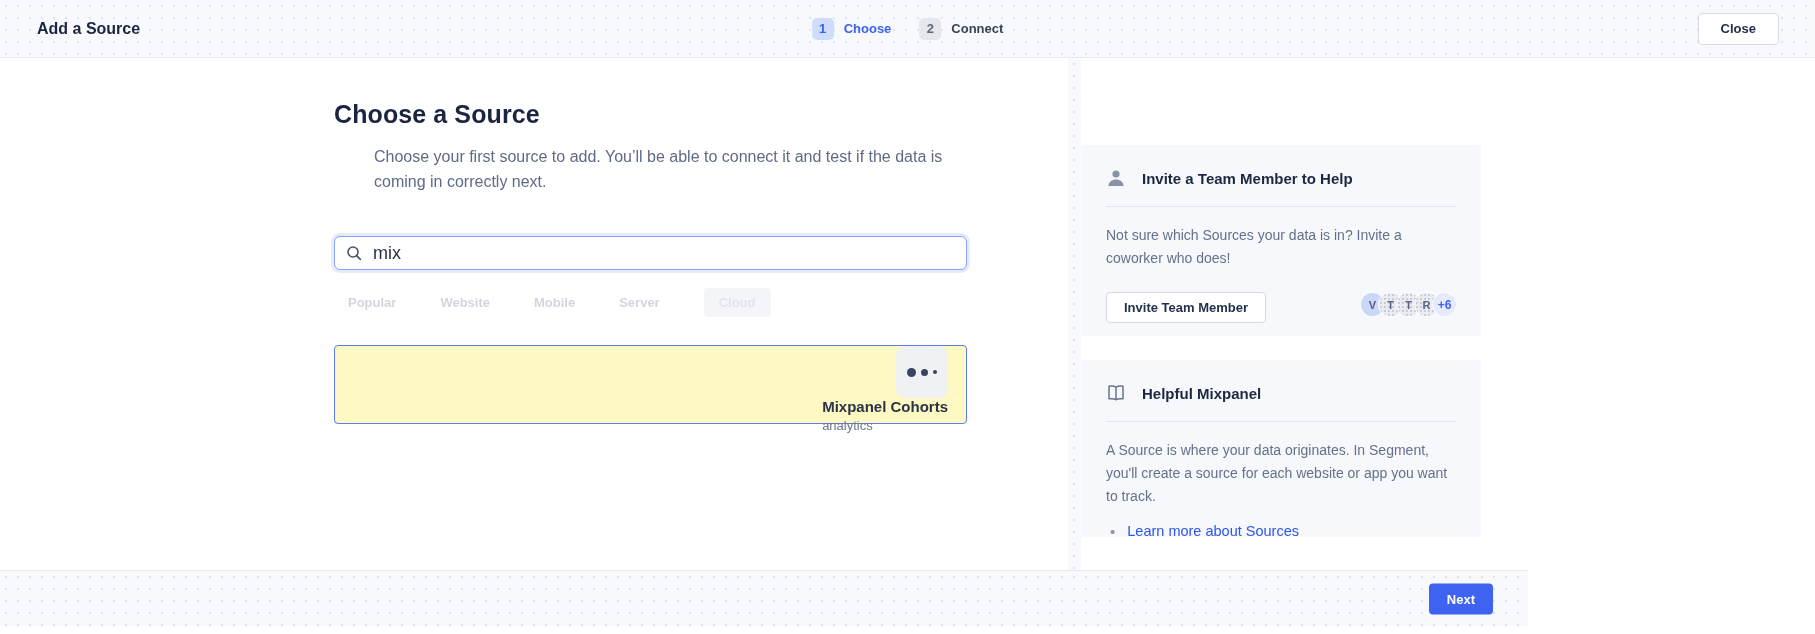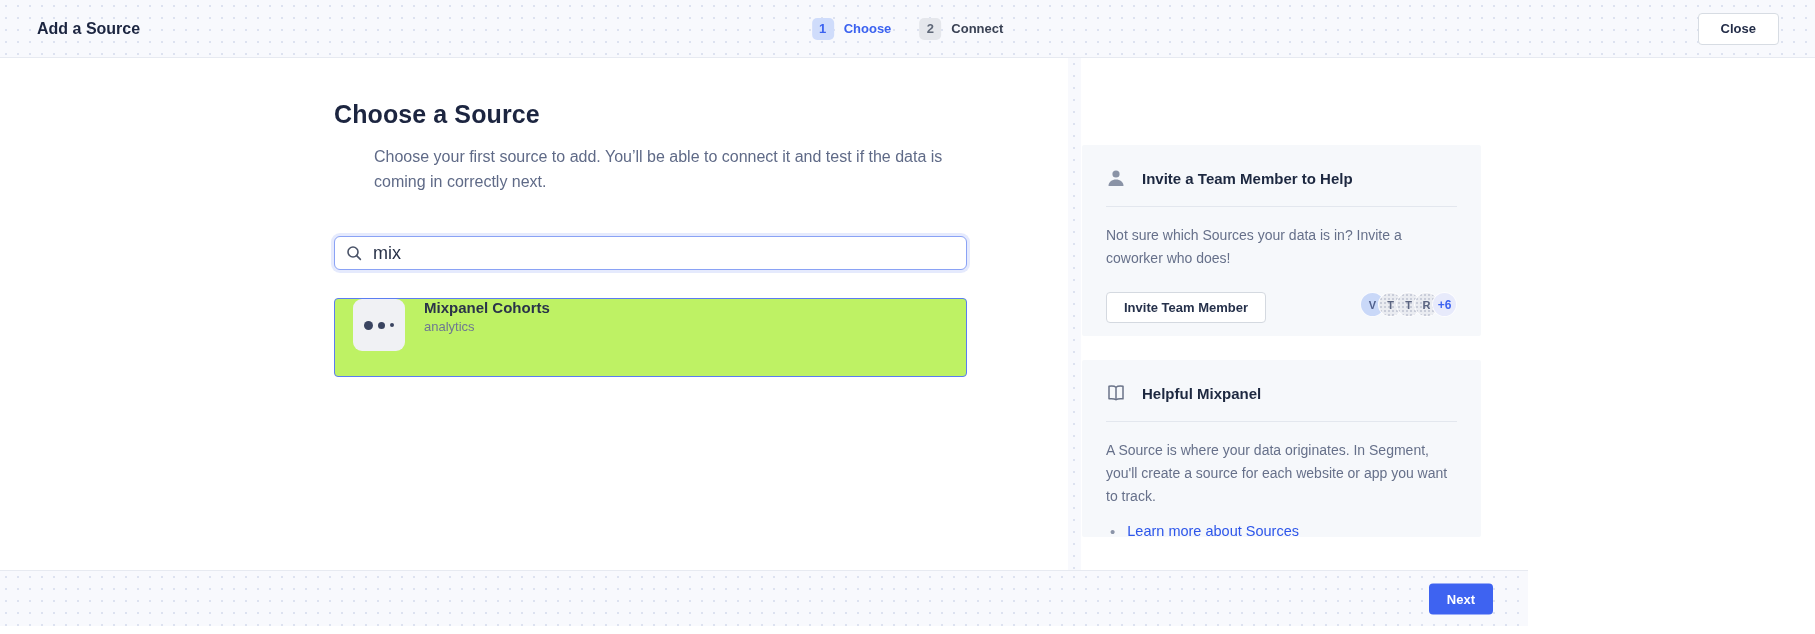--- a/index.html
+++ b/index.html
@@ -72,22 +72,22 @@
 
   .tabs-row {
     margin-top: 17px; display: flex; align-items: center; gap: 44px;
     padding-left: 14px; opacity: 0.34; height: 30px;
   }
   .tab { font-size: 13px; font-weight: 600; color: #7d879c; cursor: pointer; white-space: nowrap; }
   .tab.selected { background: #dfe3ec; color: #aab1c2; padding: 7px 15px; border-radius: 4px; }
 
   .source-card {
     margin-top: 28px; width: 633px; height: 79px;
-    background: #bef264; border: 1px solid #5b7cf2; border-radius: 4px;
-    display: flex; align-items: flex-start; padding: 0 18px; cursor: pointer;
+    background: #fef9c3; border: 1px solid #5b7cf2; border-radius: 4px;
+    display: flex; align-items: flex-end; padding: 0 18px; cursor: pointer; flex-direction: column;
   }
   .source-logo {
     width: 52px; height: 52px; border-radius: 9px; background: #f0f1f4;
     display: flex; align-items: center; justify-content: center; gap: 5px;
     flex: none;
   }
   .mp-dot { background: #3a4460; border-radius: 50%; display: inline-block; }
   .mp-dot.d1 { width: 9px; height: 9px; }
   .mp-dot.d2 { width: 7px; height: 7px; }
   .mp-dot.d3 { width: 4px; height: 4px; }
@@ -176,20 +176,27 @@
     <p class="page-desc">Choose your first source to add. You’ll be able to connect it and test if the data is coming in correctly next.</p>
 
     <div class="search-wrap">
       <svg class="search-icon" viewBox="0 0 16 16" fill="none">
         <circle cx="7" cy="7" r="5" stroke="#4a5368" stroke-width="1.6"></circle>
         <line x1="10.6" y1="10.6" x2="14.4" y2="14.4" stroke="#4a5368" stroke-width="1.6" stroke-linecap="round"></line>
       </svg>
       <input class="search-input" type="text" value="mix" style="">
     </div>
 
+    <div class="tabs-row">
+      <span class="tab">Popular</span>
+      <span class="tab">Website</span>
+      <span class="tab">Mobile</span>
+      <span class="tab">Server</span>
+      <span class="tab selected">Cloud</span>
+    </div>
 
     <div class="source-card">
       <div class="source-logo">
         <span class="mp-dot d1"></span>
           <span class="mp-dot d2"></span>
           <span class="mp-dot d3"></span>
       </div>
       <div class="source-meta">
         <div class="source-name">Mixpanel Cohorts</div>
         <div class="source-cat">analytics</div>

